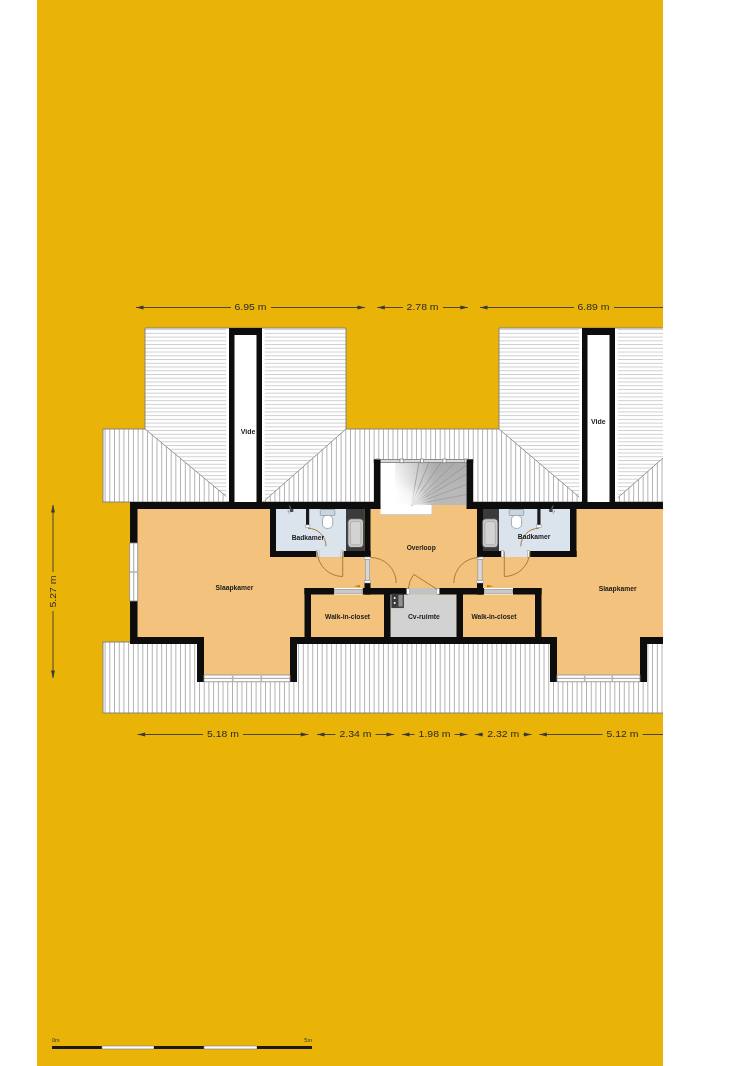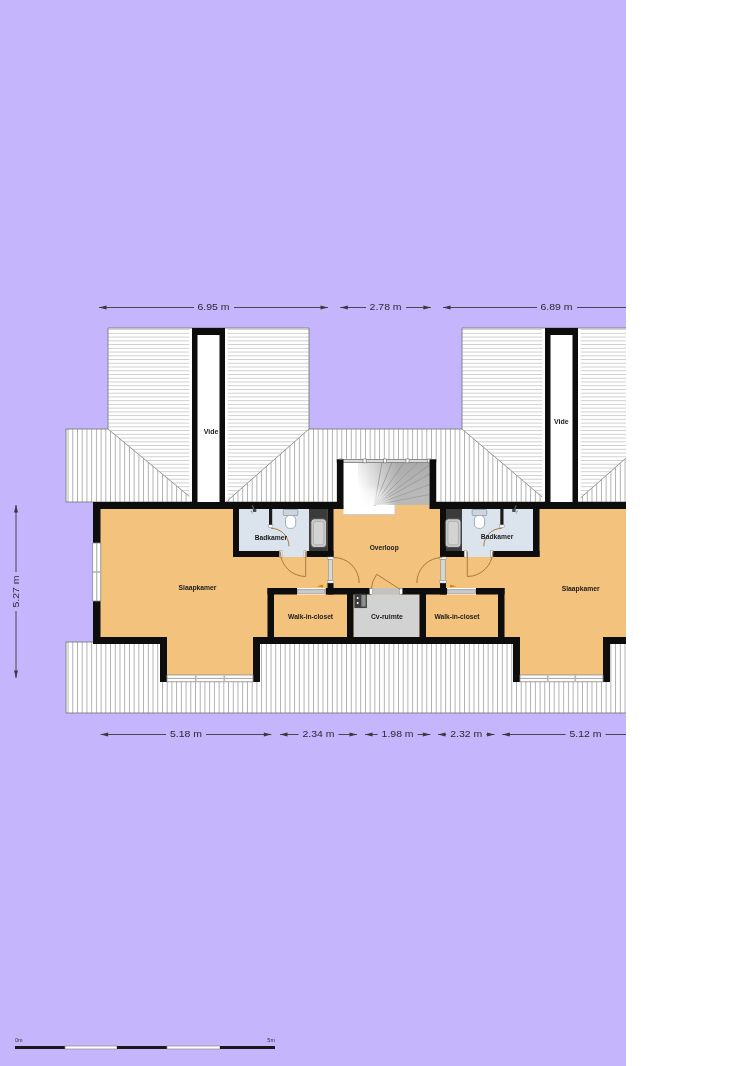--- a/index.html
+++ b/index.html
@@ -1,17 +1,17 @@
 <!DOCTYPE html>
 <html><head>
 <meta charset="utf-8">
 <style>
 html,body{margin:0;padding:0;background:#ffffff;}
-#page{position:relative;width:626px;height:1066px;background:#c4b5fd;overflow:hidden;
-font-family:"Liberation Sans", sans-serif;}
+#page{position:relative;width:626px;height:1066px;background:#eab308;overflow:hidden;
+font-family:"Liberation Sans", sans-serif;margin-left:37px;}
 svg{position:absolute;top:0;left:0;}
 </style>
 </head>
 <body>
 <div id="page">
 <svg width="754" height="1066" viewBox="0 0 754 1066">
 <defs>
 <pattern id="hv" width="4.72" height="8" patternUnits="userSpaceOnUse" patternTransform="translate(1.5,0)">
   <line x1="0.5" y1="0" x2="0.5" y2="8" stroke="#a7a7a7" stroke-width="0.9"></line>
 </pattern>

